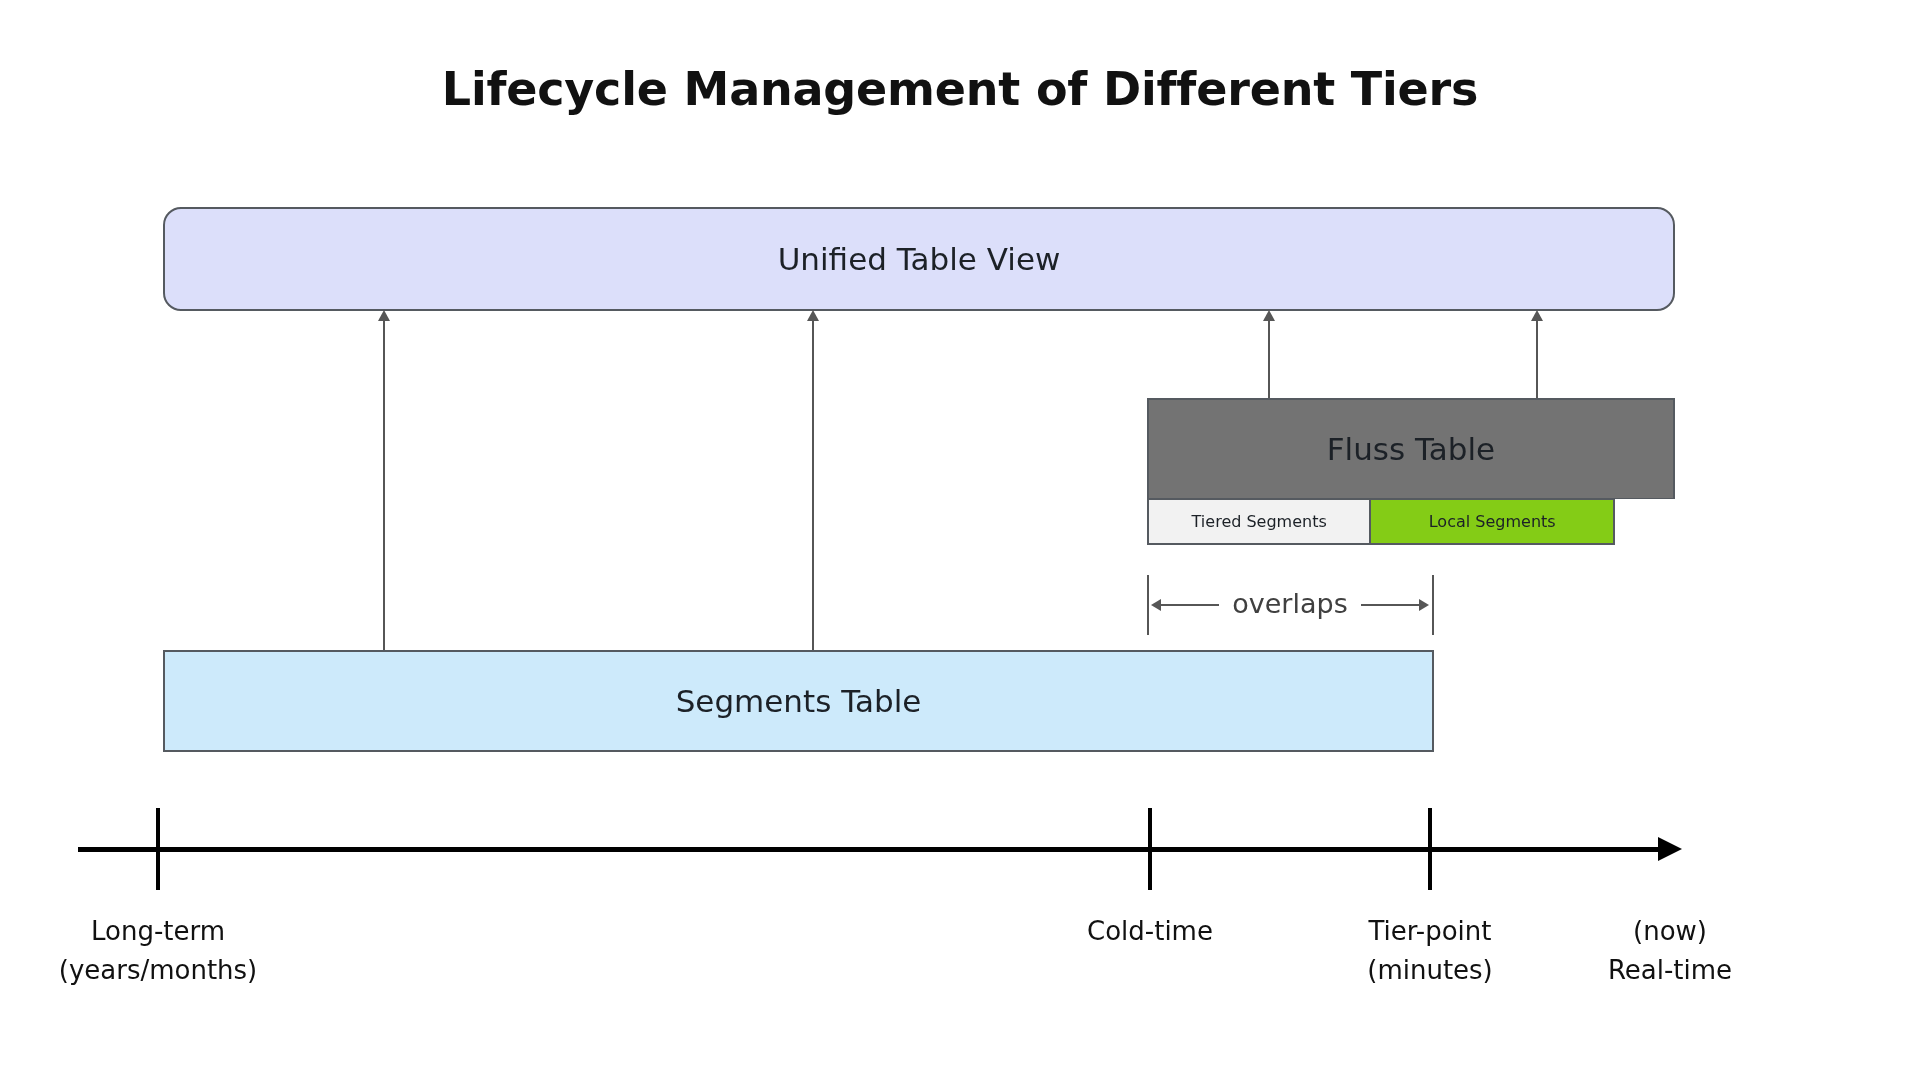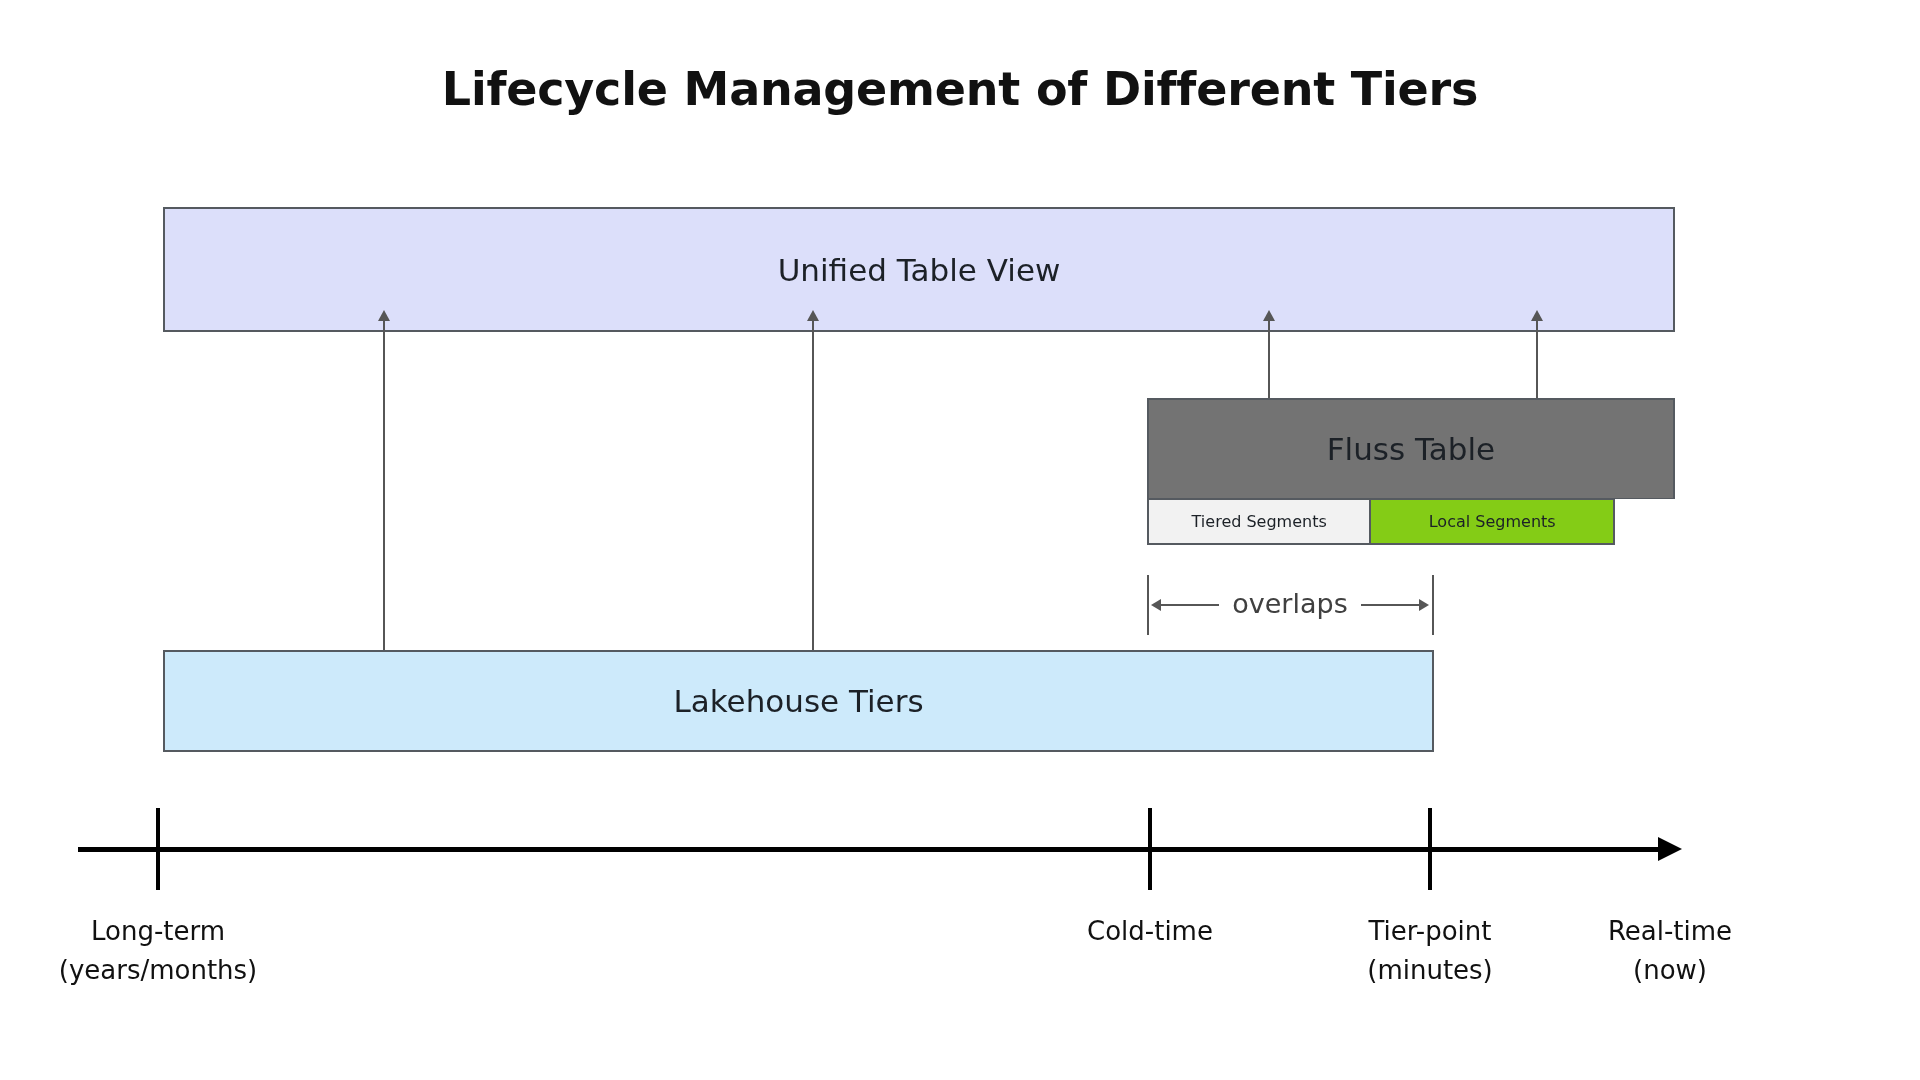--- a/index.html
+++ b/index.html
@@ -43,23 +43,24 @@
     display: flex;
     align-items: center;
     justify-content: center;
     color: #1c2127;
   }
 
   #unified-table-view-box {
     left: 163px;
     top: 207px;
     width: 1512px;
-    height: 125px;
+    height: 104px;
     background: #dcdffa;
     font-size: 31px;
+    border-radius: 18px;
   }
 
   #fluss-table-box {
     left: 1147px;
     top: 398px;
     width: 528px;
     height: 101px;
     background: #737373;
     font-size: 31px;
     border-bottom: 1px solid #555a60;
@@ -236,21 +237,21 @@
     <div class="measure-cap" id="overlaps-cap-left"></div>
     <div class="measure-cap" id="overlaps-cap-right"></div>
     <div class="measure-line" id="overlaps-line-left"></div>
     <div class="measure-line" id="overlaps-line-right"></div>
     <div class="measure-head" id="overlaps-head-left"></div>
     <div class="measure-head" id="overlaps-head-right"></div>
     <div id="overlaps-label">overlaps</div>
   </div>
 
   <div class="box" id="lakehouse-table-box">
-    <span>Lakehouse Tiers</span>
+    <span>Segments Table</span>
   </div>
 
   <div id="timeline-axis"></div>
   <div id="timeline-arrowhead"></div>
 
   <div class="tick" style="left:156px;"></div>
   <div class="tick" style="left:1148px;"></div>
   <div class="tick" style="left:1428px;"></div>
 
   <div class="axis-label" style="left:-2px;">
@@ -261,17 +262,17 @@
   <div class="axis-label" style="left:990px;">
     <div class="nowrap">Cold-time</div>
   </div>
 
   <div class="axis-label" style="left:1270px;">
     <div class="nowrap">Tier-point</div>
     <div class="nowrap">(minutes)</div>
   </div>
 
   <div class="axis-label" style="left:1510px;">
+    <div class="nowrap">(now)</div>
     <div class="nowrap">Real-time</div>
-    <div class="nowrap">(now)</div>
   </div>
 
 </div>
 
 </body></html>

